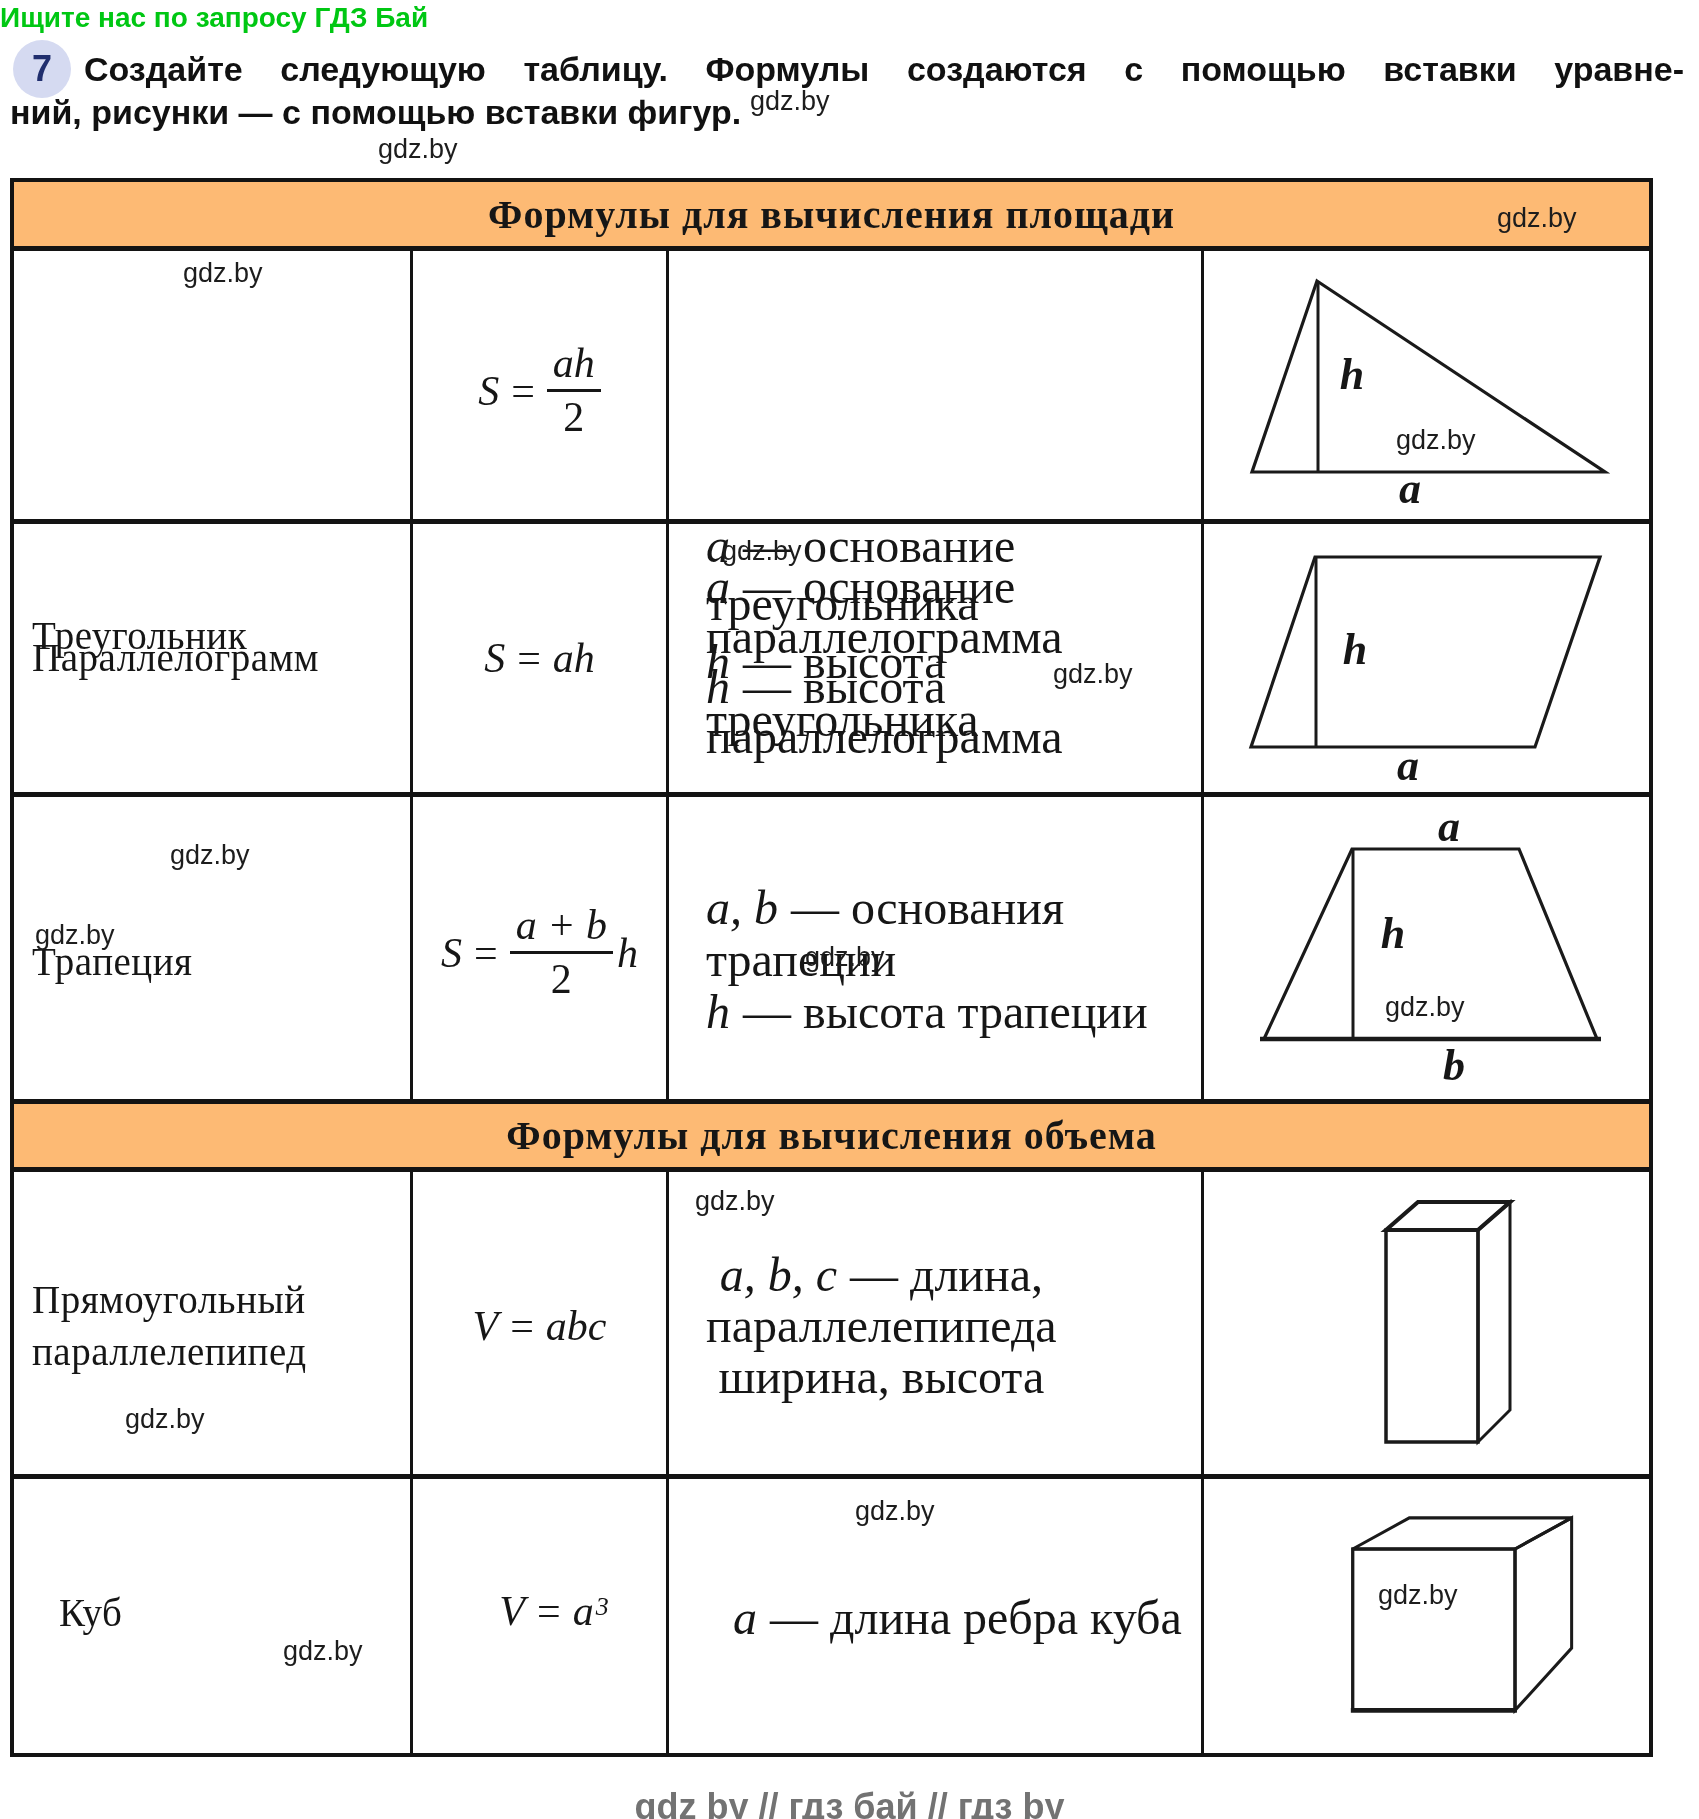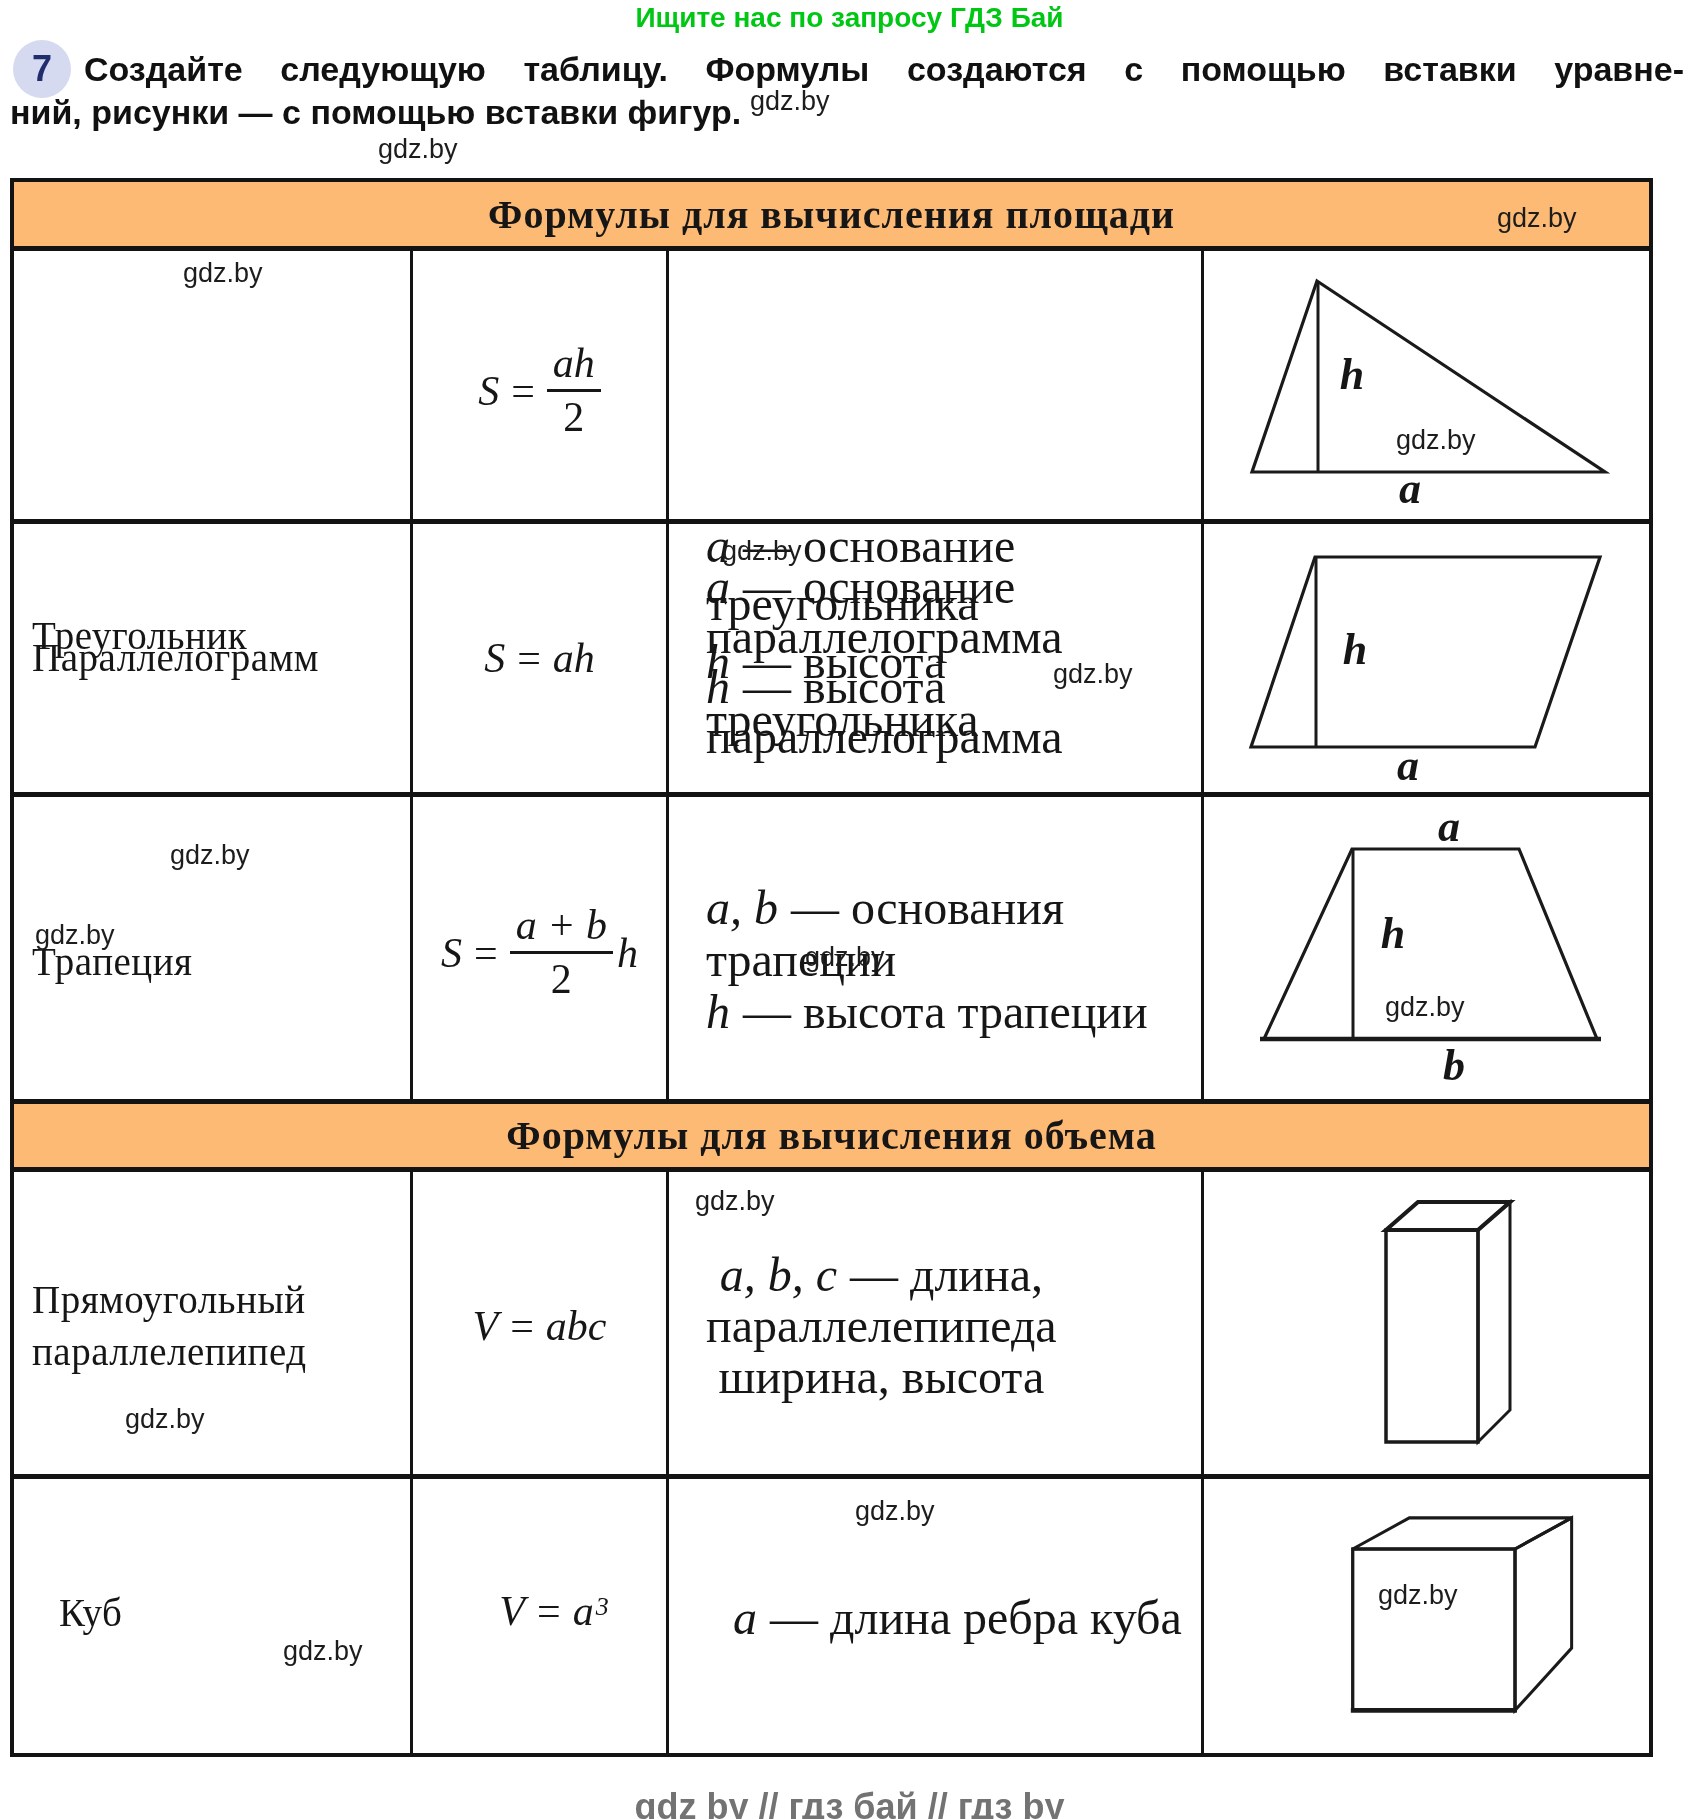--- a/index.html
+++ b/index.html
@@ -1,20 +1,20 @@
 <!DOCTYPE html>
 <html><head>
 <meta charset="utf-8">
 <style>
   html,body{margin:0;padding:0;background:#ffffff;}
   .page{position:relative;width:1699px;height:1819px;background:#ffffff;overflow:hidden;
         font-family:"Liberation Serif",serif;color:#161616;}
 
   
-  .promo{position:absolute;left:0;right:0;top:2px;text-align:center;
+  .promo{position:absolute;left:0;right:0;top:2px;text-align:left;
          font-family:"Liberation Sans",sans-serif;font-weight:600;font-size:28px;color:#00c713;}
 
   
   .badge{position:absolute;left:13px;top:40px;width:58px;height:58px;border-radius:50%;
          background:#d5daf1;color:#202e6e;font-family:"Liberation Sans",sans-serif;
          font-weight:bold;font-size:36px;display:flex;align-items:center;justify-content:center;}
   .taskline{position:absolute;font-family:"Liberation Sans",sans-serif;font-weight:bold;
             font-size:34px;color:#111;line-height:42px;white-space:nowrap;}
   .t1{left:84px;top:48px;width:1600px;white-space:normal;text-align:justify;text-align-last:justify;}
   .t2{left:10px;top:91px;}

